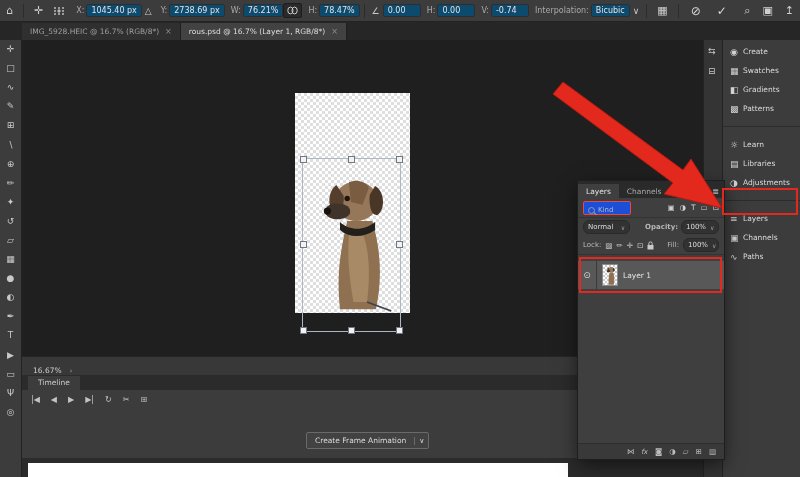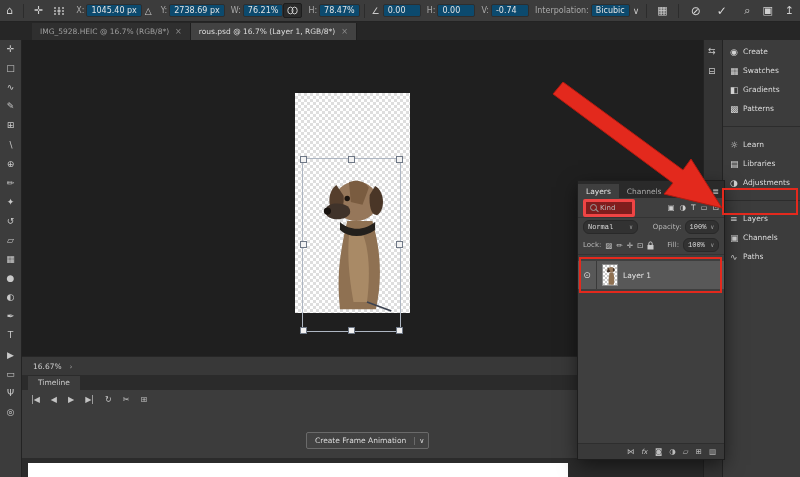--- a/index.html
+++ b/index.html
@@ -19,21 +19,21 @@
   .ob-chk{font-size:9px;color:#c9c9c9;padding:0 3px;}
   .refpoint{display:grid;grid-template-columns:repeat(3,3px);grid-gap:1px;margin:0 5px;}
   .refpoint i{width:2px;height:2px;background:#bbb;border-radius:50%;}
   .refpoint i.c{background:#fff;outline:1px solid #888;}
   .linkbox{background:#2a2a2a;border:1px solid #1d1d1d;border-radius:2px;
            padding:2px 3px;display:flex;align-items:center;}
   .ob-right{margin-left:auto;display:flex;align-items:center;}
   .big-icon{font-size:12px;color:#d9d9d9;padding:0 8px;}
   
   .tabbar{left:0;top:21px;width:676px;height:19px;background:#262626;display:flex;
-          align-items:flex-end;z-index:5;margin-left:10px;}
+          align-items:flex-end;z-index:5;}
   .doc-tab{height:17px;display:flex;align-items:center;padding:0 8px;font-size:7.5px;
            color:#9f9f9f;background:#2f2f2f;border-right:1px solid #1f1f1f;margin-top:2px;}
   .doc-tab.active{background:#424242;color:#dedede;justify-content:center;}
   .doc-tab .x{margin-left:6px;color:#8d8d8d;font-size:8px;}
   
   .toolbar{left:0;top:40px;width:21px;height:437px;background:#3c3c3c;
            border-right:1px solid #232323;z-index:4;}
   .tools{position:absolute;left:0;top:0;width:21px;height:382px;display:flex;
          flex-direction:column;align-items:center;justify-content:space-around;}
   .tool{font-size:9px;color:#c9c9c9;line-height:1;cursor:pointer;}
@@ -41,21 +41,21 @@
   .canvas-area{left:21px;top:40px;width:682px;height:316px;background:#1f1f1f;z-index:1;}
   .canvas-doc{left:295px;top:93px;width:115px;height:220px;background-color:#fff;
      background-image:linear-gradient(45deg,#dedede 25%,transparent 25%,transparent 75%,#dedede 75%),
                       linear-gradient(45deg,#dedede 25%,transparent 25%,transparent 75%,#dedede 75%);
      background-size:6px 6px;background-position:0 0,3px 3px;z-index:2;}
   .dog{left:304px;top:165px;width:90px;height:148px;z-index:3;}
   .tbox{left:302px;top:158px;width:97px;height:172px;border:1px solid #aeb6c2;z-index:4;}
   .handle{position:absolute;width:5px;height:5px;background:#f2f2f2;border:1px solid #6f7886;}
   
   .statusbar{left:21px;top:356px;width:682px;height:18px;background:#383838;
-             border-top:1px solid #262626;display:flex;align-items:center;font-size:7.5px;z-index:2;}
+             border-top:1px solid #262626;display:flex;align-items:flex-end;font-size:7.5px;z-index:2;}
   .status-zoom{margin-left:12px;color:#cfcfcf;}
   .doc-size{margin-left:14px;background:#2d2d2d;border:1px solid #222;color:#bdbdbd;
             padding:1px 8px;min-width:150px;}
   .flyout{margin-left:8px;color:#9f9f9f;}
   
   .timeline{left:21px;top:374px;width:682px;height:84px;background:#3c3c3c;z-index:1;}
   .tl-tabstrip{position:absolute;left:0;top:0;width:682px;height:16px;background:#2b2b2b;}
   .tl-tab{position:absolute;left:7px;top:2px;height:14px;background:#3c3c3c;color:#cccccc;
           font-size:7.5px;padding:2px 10px 0 10px;}
   .tl-controls{position:absolute;left:10px;top:21px;display:flex;gap:11px;font-size:8px;color:#c3c3c3;}
@@ -77,29 +77,29 @@
   .dock-div{height:8px;border-bottom:1px solid #2c2c2c;margin-bottom:8px;}
   
   .lpanel{left:578px;top:181px;width:146px;height:278px;background:#3f3f3f;z-index:5;
           box-shadow:0 0 0 1px #1e1e1e,0 6px 18px rgba(0,0,0,.55);}
   .lp-tabs{height:17px;background:#2a2a2a;display:flex;align-items:flex-end;font-size:7.5px;}
   .lp-tab{padding:3px 8px 2px 8px;color:#a8a8a8;}
   .lp-tab.active{background:#3f3f3f;color:#e0e0e0;}
   .lp-menu{margin-left:auto;padding:0 5px 2px 0;color:#bdbdbd;font-size:8px;}
   .lp-row{display:flex;align-items:center;padding:0 5px;font-size:7px;color:#b8b8b8;}
   .lp-filter{height:19px;border-bottom:1px solid #333;}
-  .kindbox{display:flex;align-items:center;background:#7f1d1d;border:3px solid #ef4444;
+  .kindbox{display:flex;align-items:flex-end;background:#1d4ed8;border:1px solid #ef4444;
            border-radius:2px;height:12px;padding:0 4px;gap:3px;width:38px;}
   .mag{width:5px;height:5px;border:1px solid #9a9a9a;border-radius:50%;position:relative;flex:none;}
   .mag::after{content:"";position:absolute;width:4px;height:1px;background:#9a9a9a;
               transform:rotate(45deg);right:-3px;bottom:-1px;}
   .f-icons{margin-left:auto;display:flex;gap:5px;font-size:7.5px;color:#cfcfcf;}
   .lp-blend{height:18px;gap:3px;}
   .selbox{background:#323232;border:1px solid #292929;border-radius:6px;height:12px;
-          display:flex;align-items:center;padding:0 4px;color:#dcdcdc;gap:4px;font-family:Liberation Mono, monospace;}
+          display:flex;align-items:center;padding:0 4px;color:#dcdcdc;gap:4px;}
   .selbox .dd{margin-left:auto;font-size:6px;color:#9e9e9e;}
   .lp-lock{height:18px;gap:4px;border-bottom:1px solid #333;}
   .lock-ic{font-size:7.5px;color:#c9c9c9;}
   .lp-list{height:190px;position:relative;background:#3f3f3f;}
   .layer-row{position:absolute;left:0;top:6px;width:146px;height:28px;background:#585858;
              display:flex;align-items:center;font-size:7.5px;color:#e3e3e3;}
   .eye-well{width:18px;text-align:center;border-right:1px solid #3a3a3a;align-self:stretch;
             display:flex;align-items:center;justify-content:center;font-size:9px;color:#d7d7d7;}
   .thumb{width:14px;height:20px;margin:0 6px;background-color:#fff;
      background-image:linear-gradient(45deg,#ccc 25%,transparent 25%,transparent 75%,#ccc 75%),
@@ -330,21 +330,21 @@
         <span>T</span>
         <span>▭</span>
         <span>⊡</span>
       </span>
     </div>
     <div class="lp-row lp-blend">
       <span class="selbox" style="width:52px;">
         <span>Normal</span>
         <span class="dd">∨</span>
       </span>
-      <span style="margin-left:12px;">Opacity:</span>
+      <span style="margin-left:12px;font-weight:bold;">Opacity:</span>
       <span class="selbox" style="width:28px;">
         <span>100%</span>
         <span class="dd">∨</span>
       </span>
     </div>
     <div class="lp-row lp-lock">
       <span>Lock:</span>
       <span class="lock-ic">▨</span>
       <span class="lock-ic">✏</span>
       <span class="lock-ic">✛</span>

